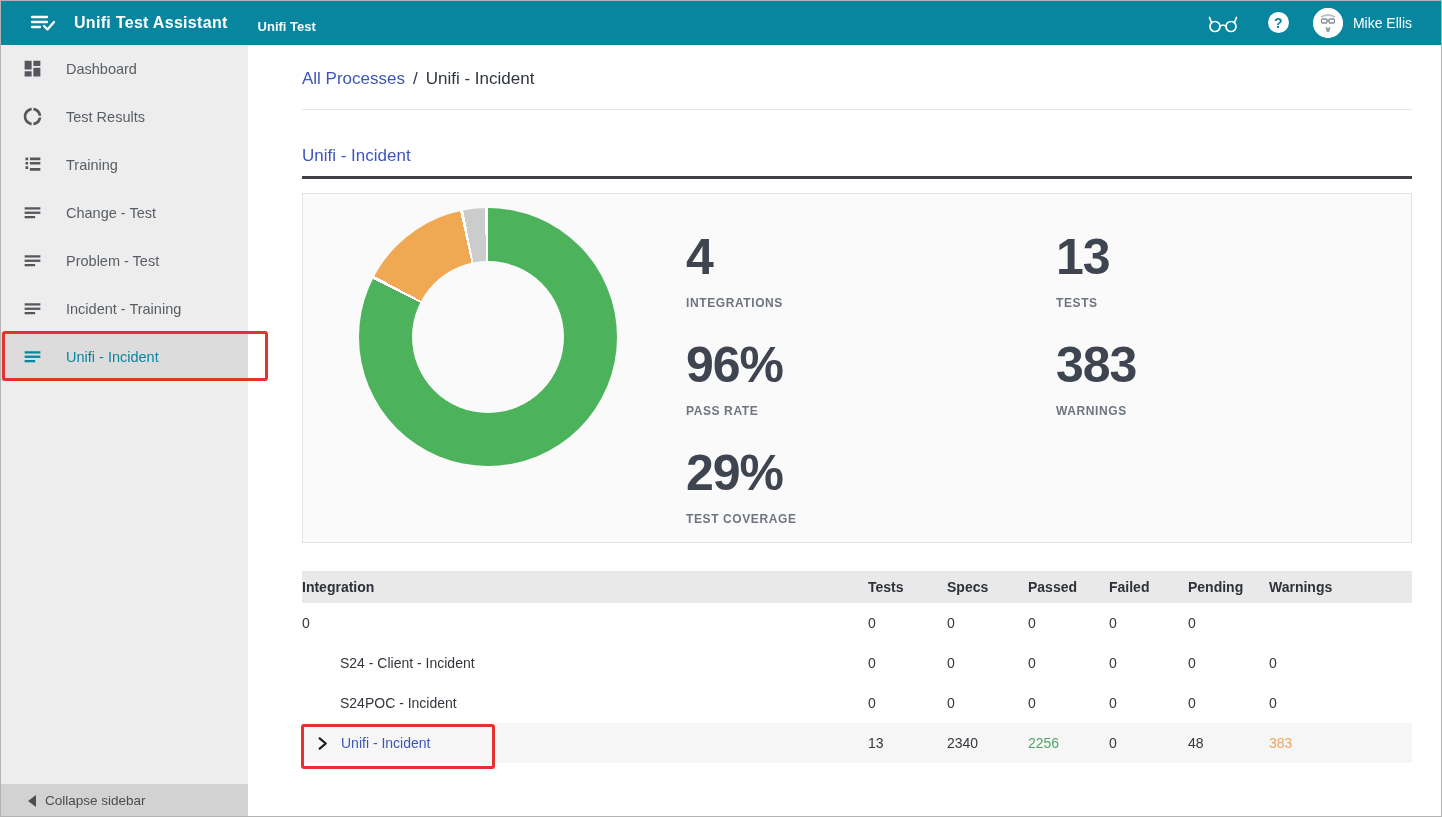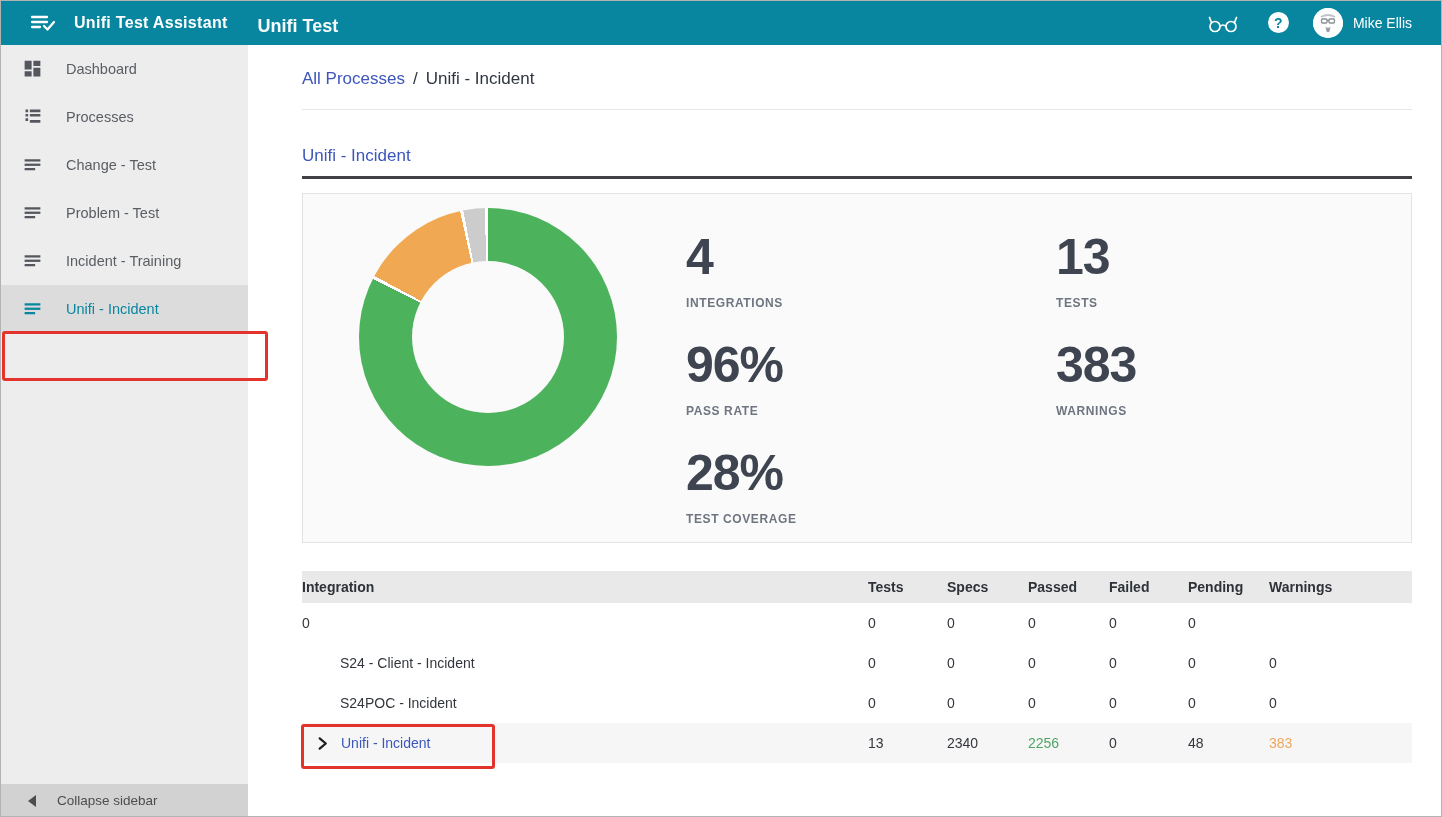--- a/index.html
+++ b/index.html
@@ -13,40 +13,40 @@
   html,body{width:1442px;height:817px;}
   body{position:relative;font-family:"Liberation Sans",sans-serif;background:#fff;overflow:hidden;}
   body::after{content:"";position:absolute;inset:0;border:1px solid #b3b3b3;pointer-events:none;z-index:50;}
 
   
   .topbar{position:absolute;left:0;top:0;width:1442px;height:45px;background:var(--teal);
     display:flex;align-items:center;padding:0 30px;color:#fff;z-index:5;}
   .icon-btn{display:inline-flex;align-items:center;justify-content:center;cursor:pointer;}
   .menu-btn{margin-right:18px;}
   .app-title{font-size:16px;font-weight:bold;letter-spacing:.3px;}
-  .app-subtitle{font-size:18px;font-weight:bold;margin-left:30px;opacity:.97;margin-top:8px;}
+  .app-subtitle{font-size:13px;font-weight:bold;margin-left:30px;opacity:.97;margin-top:8px;}
   .spacer{flex:1;}
   .glasses-btn{margin-right:28px;}
   .help-btn{width:21px;height:21px;border-radius:50%;background:#fff;color:var(--teal);
     display:flex;align-items:center;justify-content:center;font-size:14px;font-weight:bold;cursor:pointer;margin-right:24px;}
   .user{display:flex;align-items:center;cursor:pointer;}
   .avatar{width:30px;height:30px;border-radius:50%;background:#fff;display:flex;align-items:center;justify-content:center;overflow:hidden;}
   .username{font-size:14px;margin-left:10px;}
 
   
   .sidebar{position:absolute;left:0;top:45px;width:248px;height:772px;background:var(--sidebar-bg);
     display:flex;flex-direction:column;}
   .side-item{height:48px;display:flex;align-items:center;padding-left:22px;gap:22px;cursor:pointer;
     color:var(--sidebar-text);font-size:14.5px;}
   .side-item .s-icon{width:22px;height:22px;color:var(--icon-gray);display:inline-flex;}
   .side-item.selected{background:var(--sidebar-selected-bg);color:var(--teal);}
   .side-item.selected .s-icon{color:var(--teal);}
   .side-spacer{flex:1;}
   .collapse-bar{height:33px;background:var(--collapse-bg);display:flex;align-items:center;
-    padding-left:28px;gap:20px;color:#4d4d4d;font-size:13.5px;cursor:pointer;}
+    padding-left:28px;gap:8px;color:#4d4d4d;font-size:13.5px;cursor:pointer;}
 
   
   .main{position:absolute;left:270px;top:45px;width:1172px;height:772px;background:#fff;
     padding:0 30px 0 32px;}
   .breadcrumb{margin-top:24px;font-size:17px;display:flex;gap:8px;align-items:baseline;}
   .breadcrumb .crumb-link{color:var(--link-blue);cursor:pointer;}
   .breadcrumb .crumb-current{color:#2f3640;}
   .divider{margin-top:20px;border-top:1px solid #e6e6e6;}
   .section-title{margin-top:36px;font-size:17px;color:var(--link-blue);}
   .title-underline{margin-top:10px;height:3px;background:var(--underline-dark);}
@@ -129,24 +129,32 @@
     <span class="s-icon">
       <svg width="21" height="21" viewBox="0 0 24 24" fill="currentColor">
           <path d="M3 13h8V3H3v10zm0 8h8v-6H3v6zm10 0h8V11h-8v10zm0-18v6h8V3h-8z"></path>
         </svg>
     </span>
     <span>Dashboard</span>
   </div>
   <div class="side-item">
     <span class="s-icon">
       <svg width="21" height="21" viewBox="0 0 24 24" fill="currentColor">
+          <path d="M11 5.08V2c-5 .5-9 4.81-9 10s4 9.5 9 10v-3.08c-3-.48-6-3.4-6-6.92s3-6.44 6-6.92zM18.97 11H22c-.47-5-4-8.53-9-9v3.08c3 .43 5.54 2.92 5.97 5.92zM13 18.92V22c5-.47 8.53-4 9-9h-3.03c-.43 3-2.97 5.49-5.97 5.92z"></path>
+        </svg>
+    </span>
+    <span>Test Results</span>
+  </div>
+  <div class="side-item">
+    <span class="s-icon">
+      <svg width="21" height="21" viewBox="0 0 24 24" fill="currentColor">
           <path d="M4 10.5H7v3H4v-3zm0-5H7v3H4v-3zm0 10H7v3H4v-3zm5-10h12v3H9v-3zm0 5h12v3H9v-3zm0 10v-3h12v3H9z" transform="translate(0,-1.5)"></path>
         </svg>
     </span>
-    <span>Processes</span>
+    <span>Training</span>
   </div>
   <div class="side-item">
     <span class="s-icon">
       <svg width="21" height="21" viewBox="0 0 24 24" fill="currentColor">
           <rect x="3" y="6" width="18" height="2.6"></rect>
           <rect x="3" y="11" width="18" height="2.6"></rect>
           <rect x="3" y="16" width="12" height="2.6"></rect>
         </svg>
     </span>
     <span>Change - Test</span>
@@ -218,21 +226,21 @@
       </div>
       <div class="stat">
         <div class="stat-value">96%</div>
         <div class="stat-label">PASS RATE</div>
       </div>
       <div class="stat">
         <div class="stat-value">383</div>
         <div class="stat-label">WARNINGS</div>
       </div>
       <div class="stat">
-        <div class="stat-value">28%</div>
+        <div class="stat-value">29%</div>
         <div class="stat-label">TEST COVERAGE</div>
       </div>
     </div>
   </div>
 
   <div class="itable">
     <div class="t-row t-head">
       <div class="t-cell">Integration</div>
       <div class="t-cell">Tests</div>
       <div class="t-cell">Specs</div>

